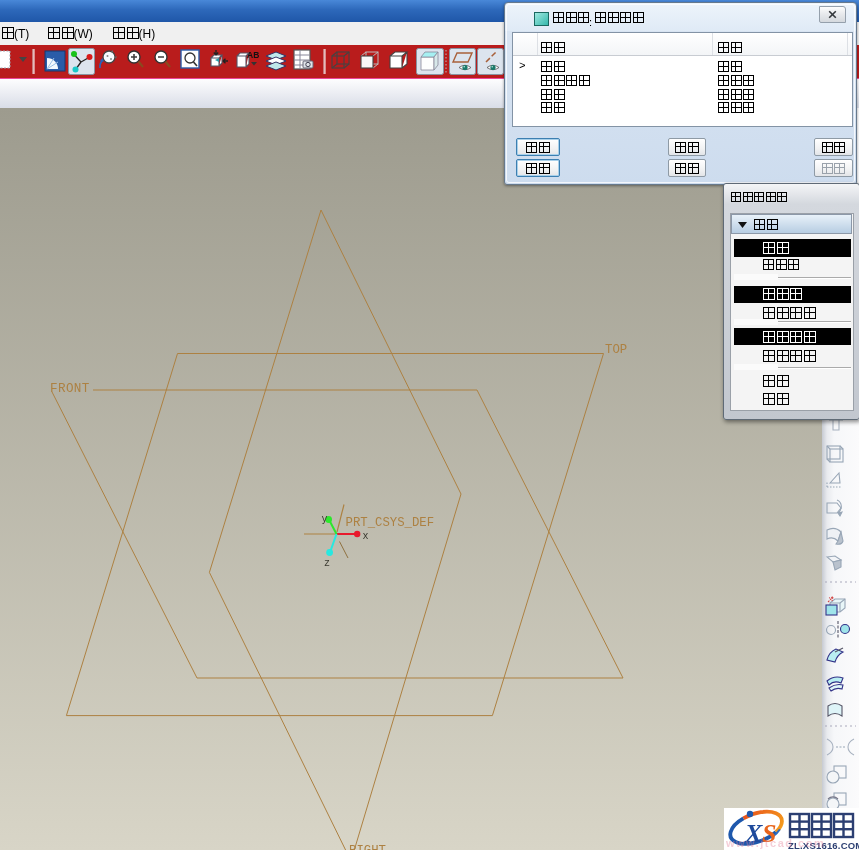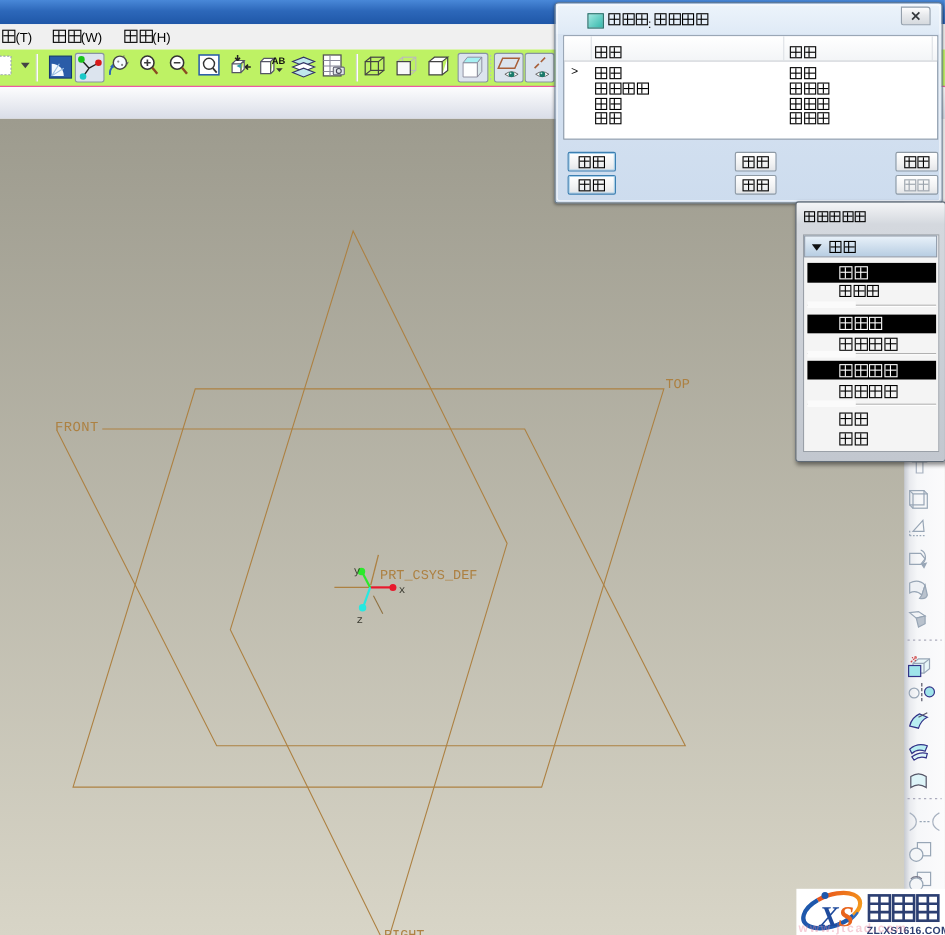--- a/index.html
+++ b/index.html
@@ -9,21 +9,21 @@
 .cjk i{width:var(--s,10px);height:var(--s,10px);border:1px solid currentColor;box-sizing:border-box;position:relative;display:block;flex:none}
 .cjk i:before{content:"";position:absolute;left:0;right:0;top:calc(50% - 1px);border-top:1px solid currentColor}
 .cjk i:after{content:"";position:absolute;top:0;bottom:0;left:calc(50% - 1px);border-left:1px solid currentColor}
 .cjk.b i{border-width:1.5px}
 .cjk.b i:before{border-top-width:1.5px}
 .cjk.b i:after{border-left-width:1.5px}
 
 #titlebar{left:0;top:0;width:859px;height:22px;background:linear-gradient(#4988d8 0%,#2d68ba 45%,#1f57a8 100%)}
 #menubar{left:0;top:22px;width:859px;height:23px;background:#f0f0f0;color:#000;font-size:12px}
 .mitem{position:absolute;top:5px}
-#toolbar{left:0;top:45px;width:859px;height:33px;background:#bef264;border-bottom:2px solid #ec4899}
+#toolbar{left:0;top:45px;width:859px;height:33px;background:#b91c1c;border-bottom:2px solid #ec4899}
 #strip{left:0;top:79px;width:859px;height:29px;background:linear-gradient(#fdfdfe,#d9dde7);border-bottom:1px solid #fff}
 #canvas{left:0;top:108px;width:859px;height:742px;background:linear-gradient(#9d9b8e,#d8d5c7)}
 
 #rtb{left:822px;top:108px;width:37px;height:742px;background:linear-gradient(90deg,#c6cad2 0,#e8eaee 5px,#f6f7f9 12px,#fbfbfc 100%)}
 
 #dlg{left:504px;top:2px;width:351px;height:181px;background:linear-gradient(#edf4fb,#dfeaf6 28px,#d8e4f2 28px,#cddcee);border:1px solid #67798c;border-radius:4px 4px 3px 3px;box-shadow:0 1px 3px rgba(0,0,0,.4)}
 #dlg .inner{position:absolute;left:1px;top:1px;right:1px;bottom:1px;border:1px solid rgba(255,255,255,.75);border-radius:3px}
 #dlglist{position:absolute;left:7px;top:29px;width:339px;height:93px;background:#fff;border:1px solid #8393a5}
 .btn{position:absolute;width:42px;height:16px;background:linear-gradient(#fff,#f1f2f3 60%,#e3e5e8);border:1px solid #8e9aa5;border-radius:2px;font-size:11px;color:#000;display:flex;align-items:center;justify-content:center}
 .btn.focus{border:1px solid #3c7fb1;box-shadow:inset 0 0 0 1px #a8d0ea}

